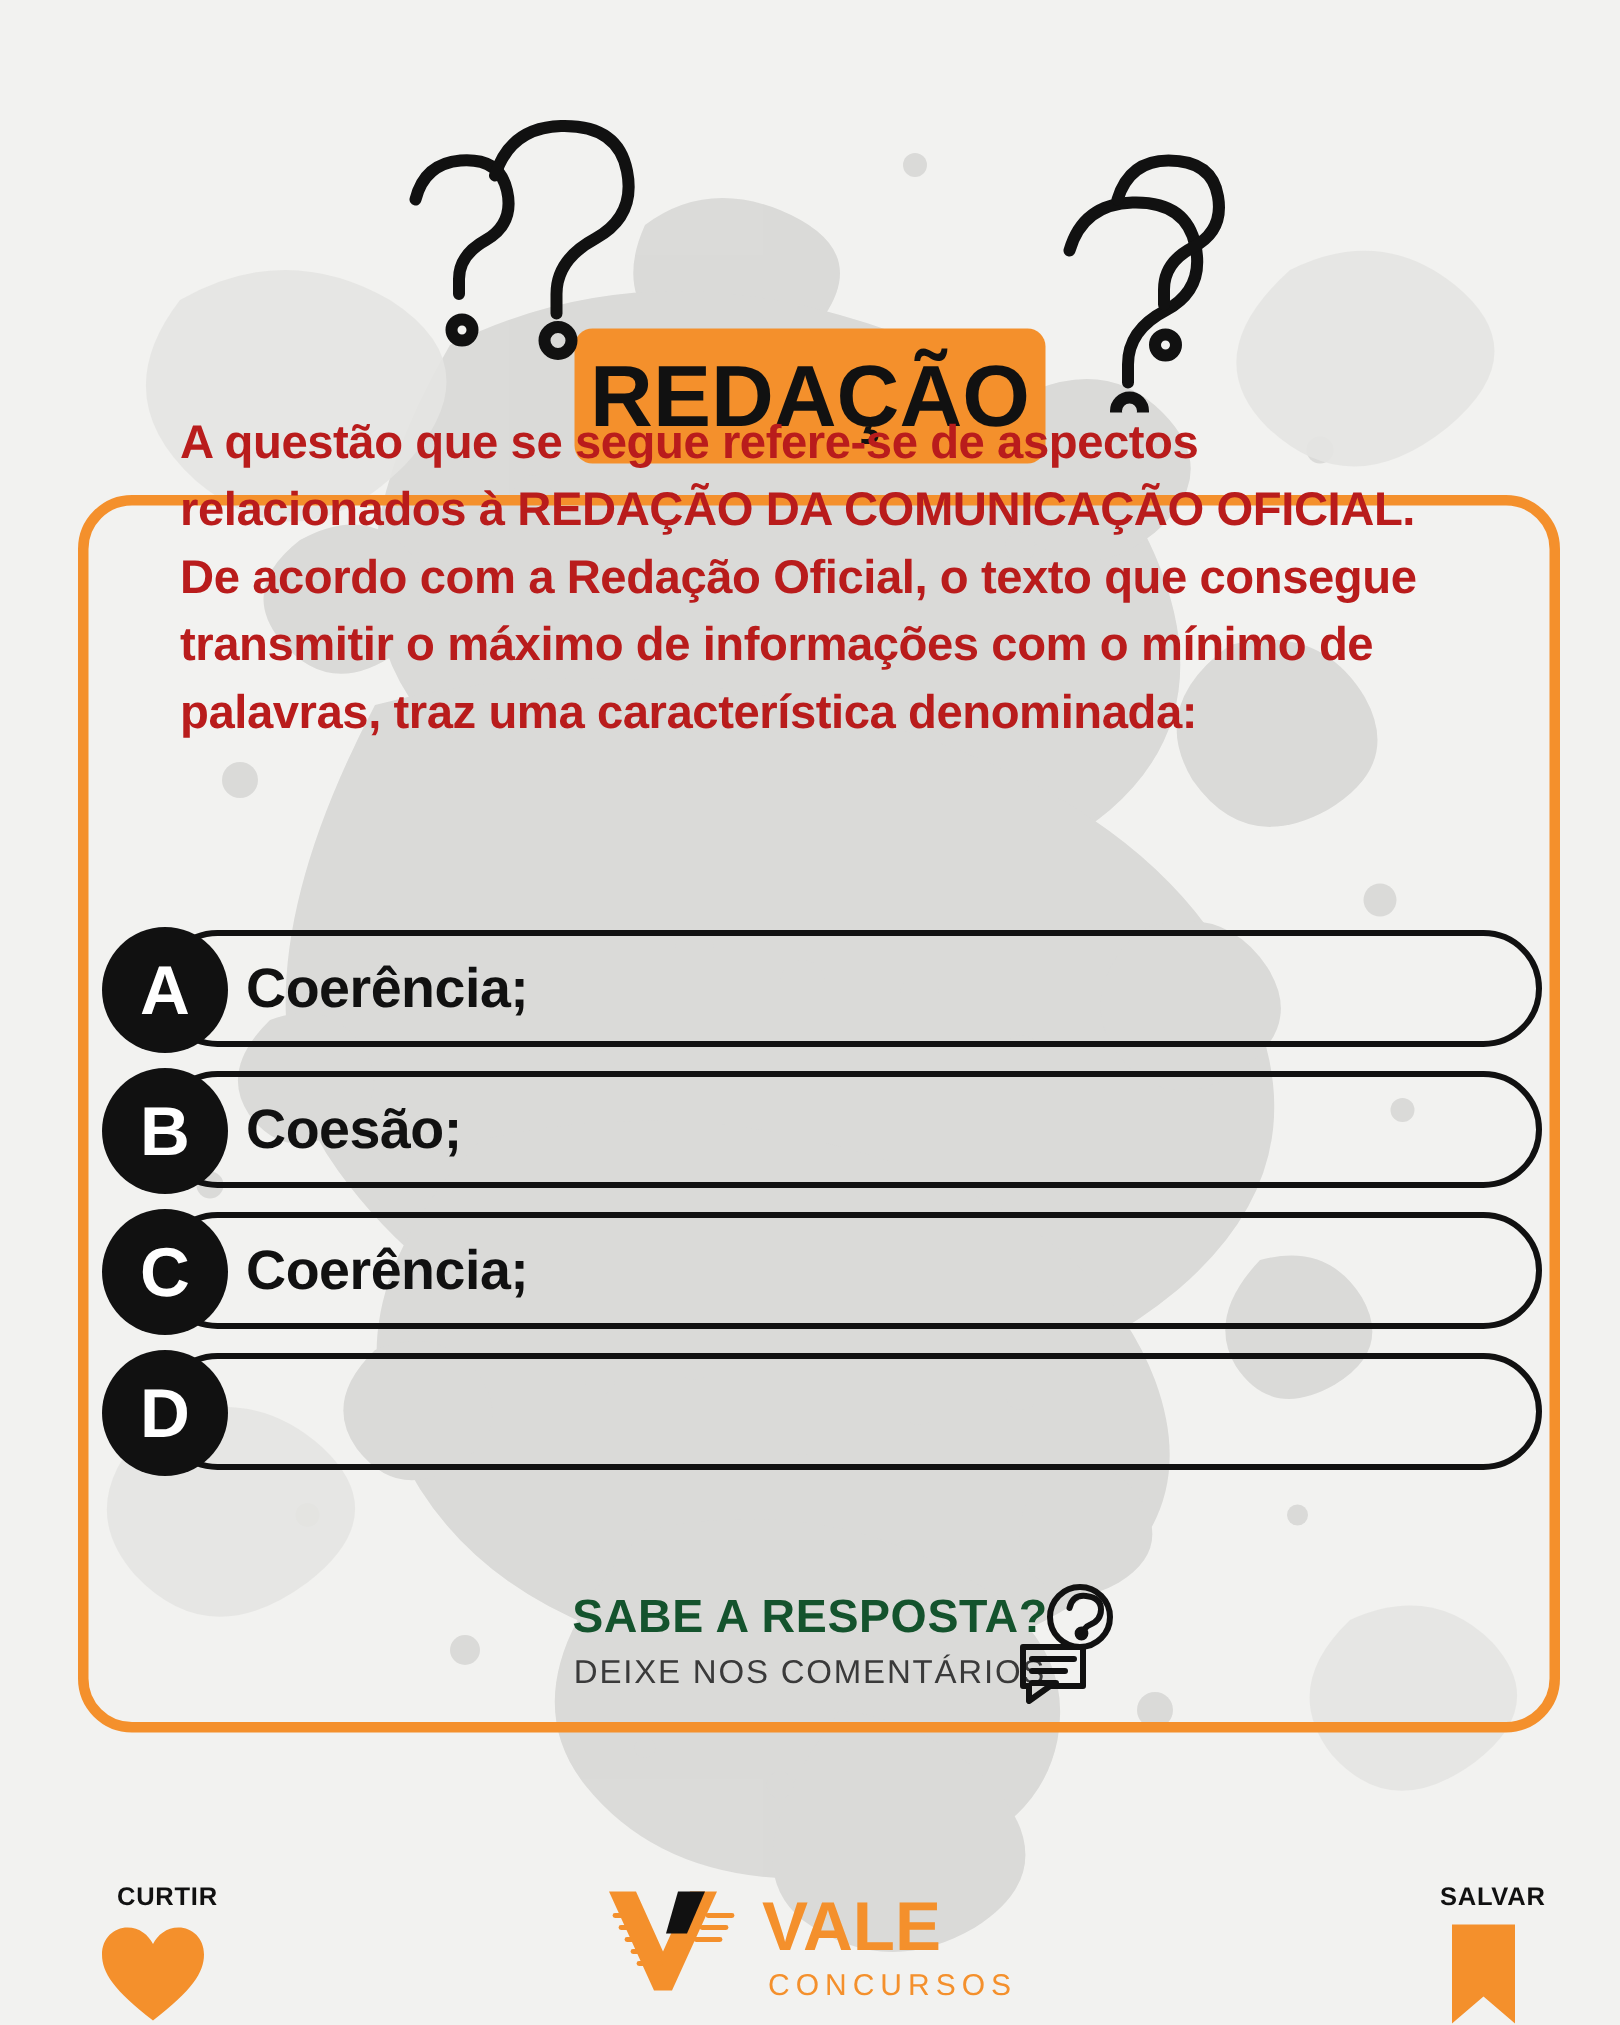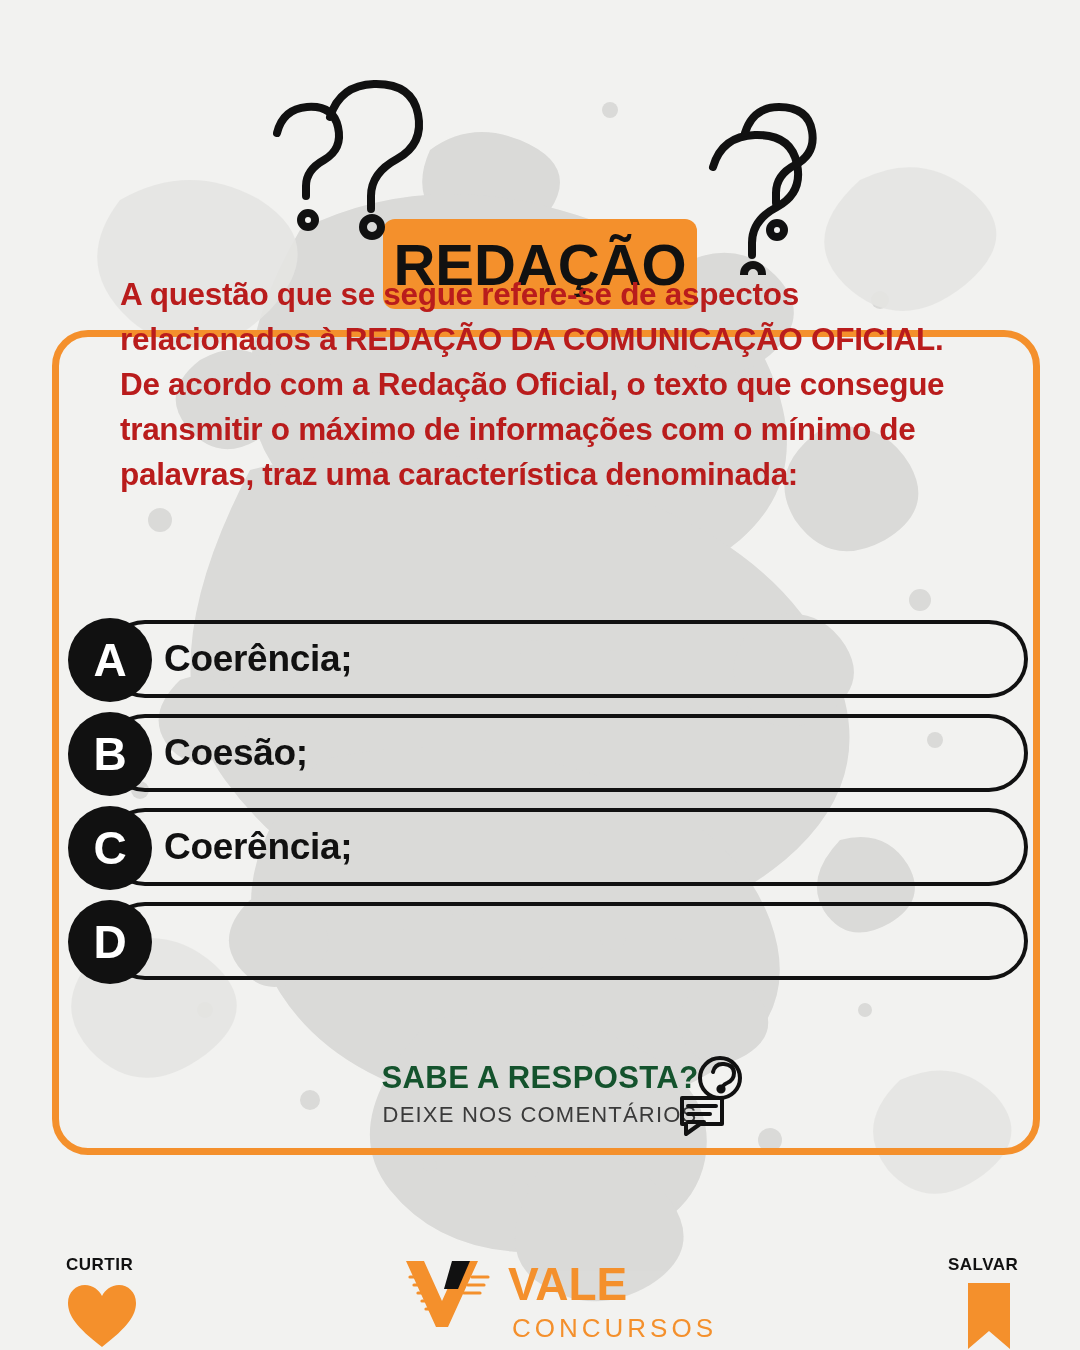--- a/index.html
+++ b/index.html
@@ -172,20 +172,21 @@
     top: 1235px;
     width: 1080px;
     height: 115px;
   }
   .footer-label {
     position: absolute;
     font-size: 17px;
     font-weight: bold;
     color: #111;
     letter-spacing: 0.5px;
+    margin-left: 12px;
   }
   .curtir-label { left: 66px; top: 20px; }
   .salvar-label { left: 948px; top: 20px; }
   .heart {
     position: absolute;
     left: 66px;
     top: 48px;
     width: 72px;
     height: 66px;
   }
@@ -210,21 +211,21 @@
     font-size: 46px;
     font-weight: bold;
     color: #f4902c;
     letter-spacing: 0px;
     font-family: "Liberation Sans", sans-serif;
   }
   .brand-sub {
     position: absolute;
     left: 112px;
     top: 58px;
-    font-size: 26px;
+    font-size: 20px;
     color: #f4902c;
     letter-spacing: 4px;
   }
 </style>
 </head>
 <body>
 
 <div class="splatter">
   <svg width="1080" height="1350" viewBox="0 0 1080 1350" xmlns="http://www.w3.org/2000/svg">
     <g fill="#d9d9d7" opacity="0.95">

